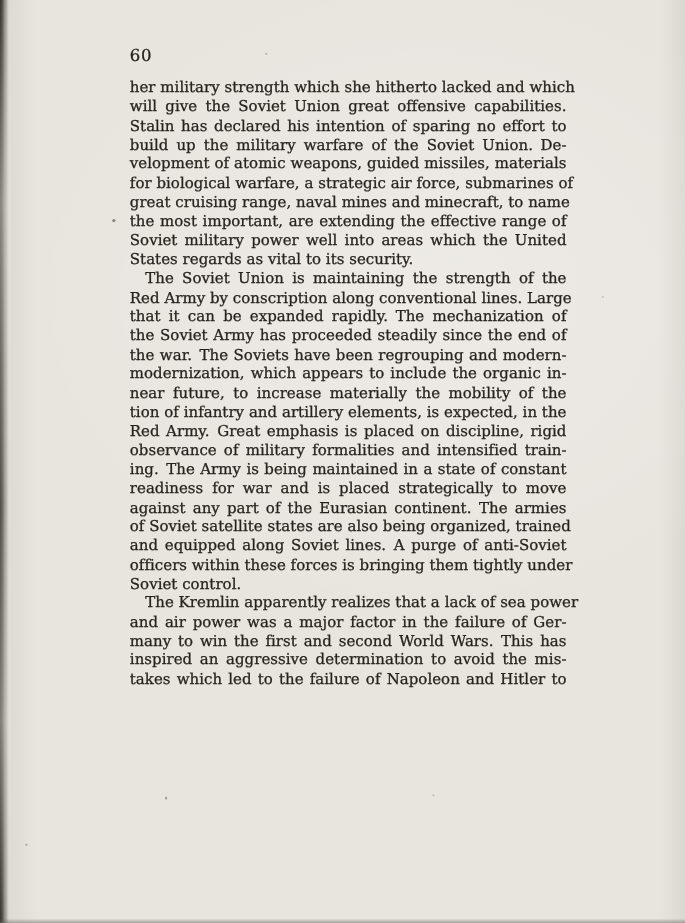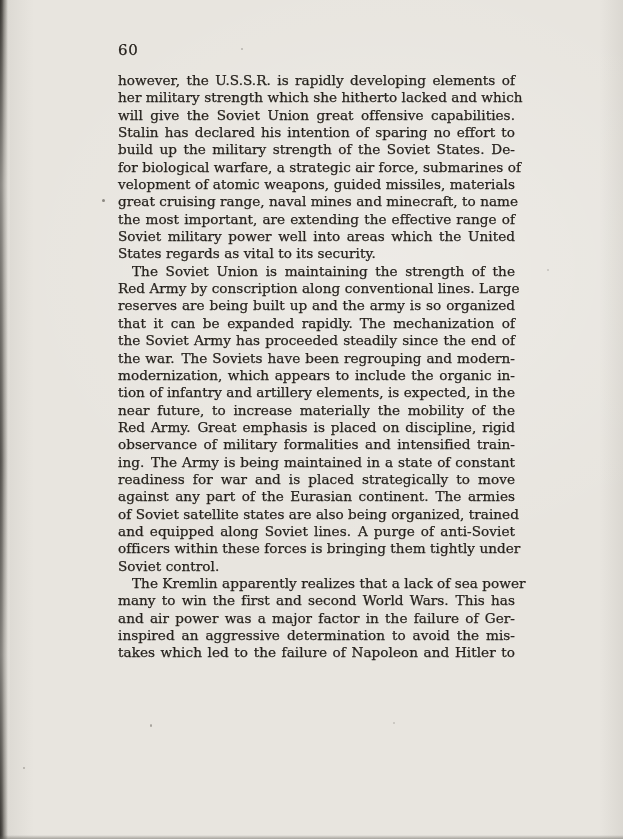--- a/index.html
+++ b/index.html
@@ -73,58 +73,56 @@
 
 <div class="page">
 
   <div class="binding-edge"></div>
 
   <div class="page-number">60</div>
 
   <div class="text-block">
 
     <div class="para">
-      <div class="line">however, the U.S.S.R. is rapidly developing elements of</div>
       <div class="line">her military strength which she hitherto lacked and which</div>
       <div class="line">will give the Soviet Union great offensive capabilities.</div>
       <div class="line">Stalin has declared his intention of sparing no effort to</div>
-      <div class="line">build up the military strength of the Soviet States. De-</div>
+      <div class="line">build up the military warfare of the Soviet Union. De-</div>
+      <div class="line">velopment of atomic weapons, guided missiles, materials</div>
       <div class="line">for biological warfare, a strategic air force, submarines of</div>
-      <div class="line">velopment of atomic weapons, guided missiles, materials</div>
       <div class="line">great cruising range, naval mines and minecraft, to name</div>
       <div class="line">the most important, are extending the effective range of</div>
       <div class="line">Soviet military power well into areas which the United</div>
       <div class="line endline">States regards as vital to its security.</div>
     </div>
 
     <div class="para indented">
       <div class="line">The Soviet Union is maintaining the strength of the</div>
       <div class="line">Red Army by conscription along conventional lines. Large</div>
-      <div class="line">reserves are being built up and the army is so organized</div>
       <div class="line">that it can be expanded rapidly. The mechanization of</div>
       <div class="line">the Soviet Army has proceeded steadily since the end of</div>
       <div class="line">the war. The Soviets have been regrouping and modern-</div>
       <div class="line">modernization, which appears to include the organic in-</div>
+      <div class="line">near future, to increase materially the mobility of the</div>
       <div class="line">tion of infantry and artillery elements, is expected, in the</div>
-      <div class="line">near future, to increase materially the mobility of the</div>
       <div class="line">Red Army. Great emphasis is placed on discipline, rigid</div>
       <div class="line">observance of military formalities and intensified train-</div>
       <div class="line">ing. The Army is being maintained in a state of constant</div>
       <div class="line">readiness for war and is placed strategically to move</div>
       <div class="line">against any part of the Eurasian continent. The armies</div>
       <div class="line">of Soviet satellite states are also being organized, trained</div>
       <div class="line">and equipped along Soviet lines. A purge of anti-Soviet</div>
       <div class="line">officers within these forces is bringing them tightly under</div>
       <div class="line endline">Soviet control.</div>
     </div>
 
     <div class="para indented">
       <div class="line">The Kremlin apparently realizes that a lack of sea power</div>
+      <div class="line">and air power was a major factor in the failure of Ger-</div>
       <div class="line">many to win the first and second World Wars. This has</div>
-      <div class="line">and air power was a major factor in the failure of Ger-</div>
       <div class="line">inspired an aggressive determination to avoid the mis-</div>
       <div class="line">takes which led to the failure of Napoleon and Hitler to</div>
     </div>
 
   </div>
 
   <div class="speck s1"></div>
   <div class="speck s2"></div>
   <div class="speck s3"></div>
   <div class="speck s4"></div>

